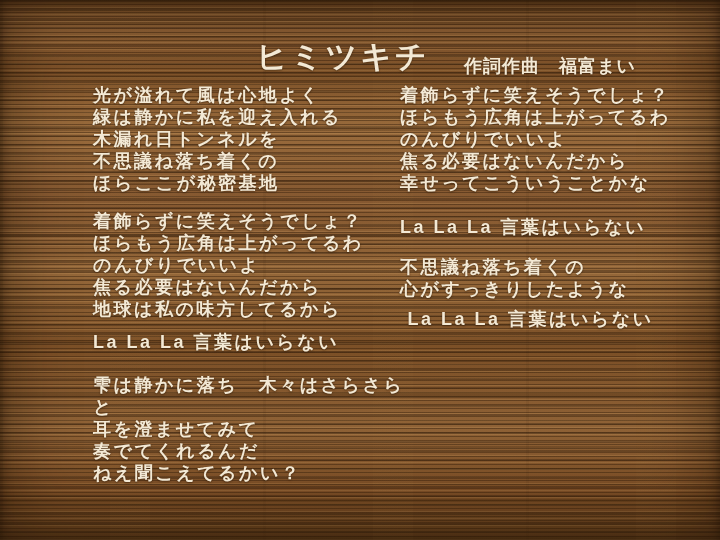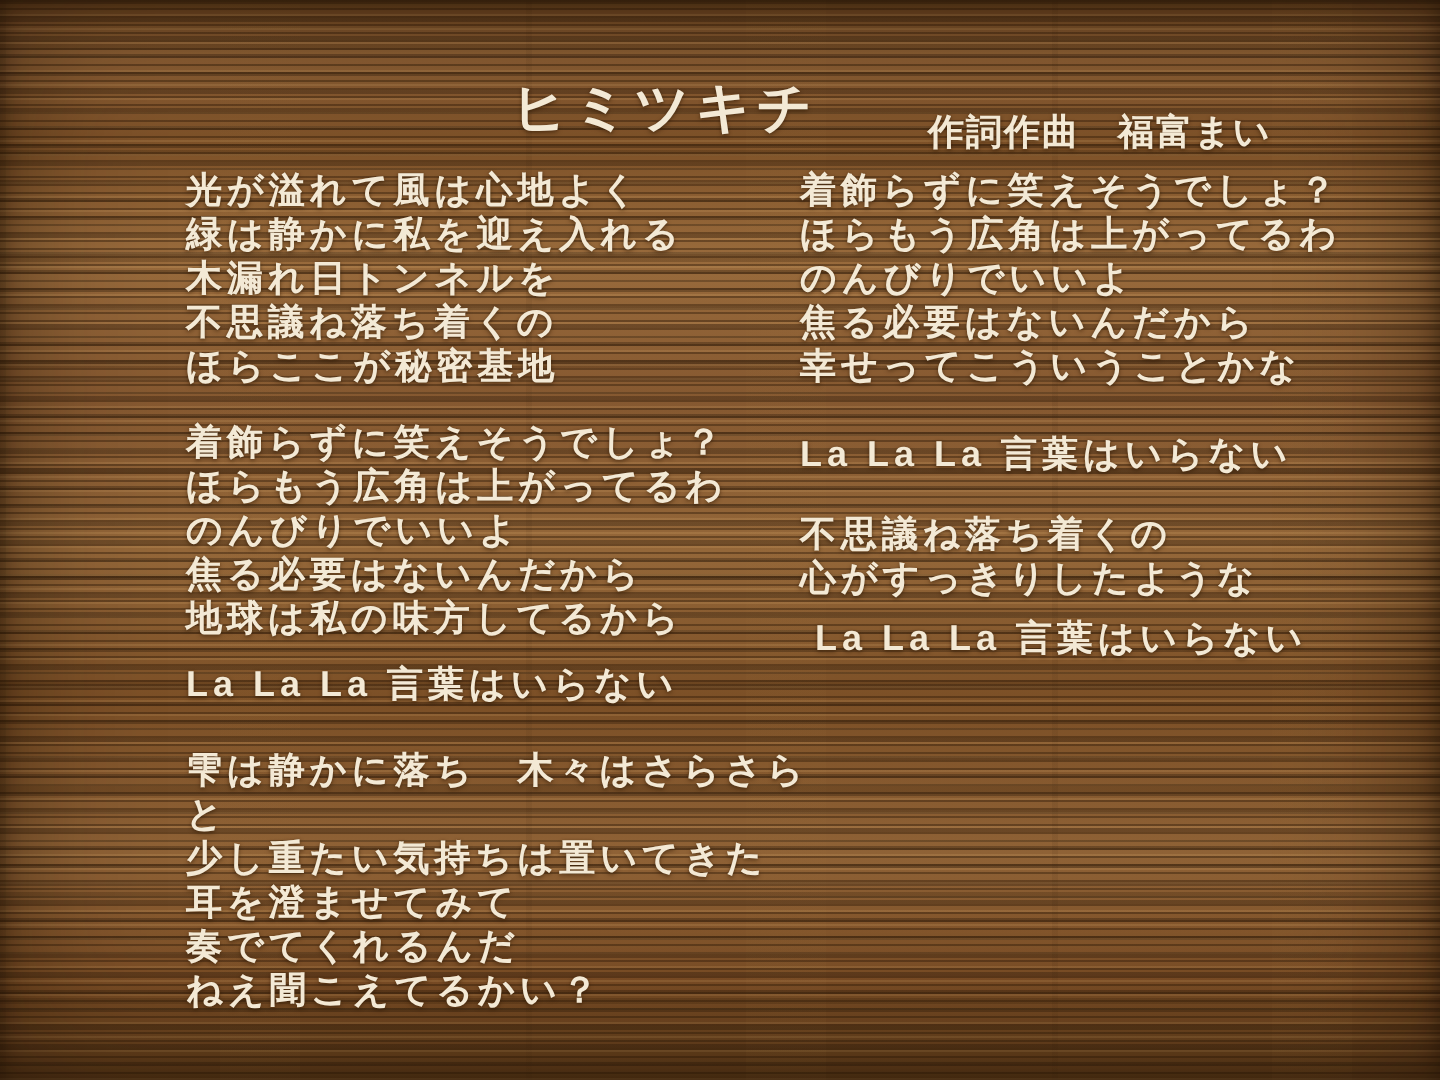--- a/index.html
+++ b/index.html
@@ -18,21 +18,21 @@
       linear-gradient(180deg,#6f4722 0%,#8f6136 5%,#7d5128 13%,#996b3c 24%,#855830 37%,#946739 51%,#7b4f26 65%,#8f6236 79%,#7a4d25 91%,#64401d 100%);
     box-shadow:inset 0 0 70px rgba(28,15,4,.6), inset 0 0 12px rgba(25,13,3,.55);
   }
   .txt{
     color:#f3e9d5;
     font-weight:bold;
     text-shadow:0 1px 2px rgba(48,26,6,.55), 0 0 1px rgba(80,48,18,.4);
   }
   .title{
     position:absolute;left:256px;top:36px;
-    font-size:27px;letter-spacing:3px;white-space:pre;
+    font-size:31px;letter-spacing:3px;white-space:pre;
   }
   .credit{
     position:absolute;left:464px;top:54px;
     font-size:18px;letter-spacing:1px;white-space:pre;
   }
   .col{position:absolute;top:84px;}
   .col-left{left:93px;}
   .col-right{left:400px;}
   .verse{margin:0 0 16px 0;}
   .col-left  .verse:nth-child(1){margin-bottom:16px;}
@@ -66,21 +66,20 @@
         <div class="line txt">のんびりでいいよ</div>
         <div class="line txt">焦る必要はないんだから</div>
         <div class="line txt">地球は私の味方してるから</div>
       </div>
       <div class="verse">
         <div class="line txt">La La La 言葉はいらない</div>
       </div>
       <div class="verse">
         <div class="line txt">雫は静かに落ち　木々はさらさら</div>
         <div class="line txt">と</div>
-        <div class="line txt">少し重たい気持ちは置いてきた</div>
         <div class="line txt">耳を澄ませてみて</div>
         <div class="line txt">奏でてくれるんだ</div>
         <div class="line txt">ねえ聞こえてるかい？</div>
       </div>
     </div>
   <div class="col col-right">
       <div class="verse">
         <div class="line txt">着飾らずに笑えそうでしょ？</div>
         <div class="line txt">ほらもう広角は上がってるわ</div>
         <div class="line txt">のんびりでいいよ</div>

